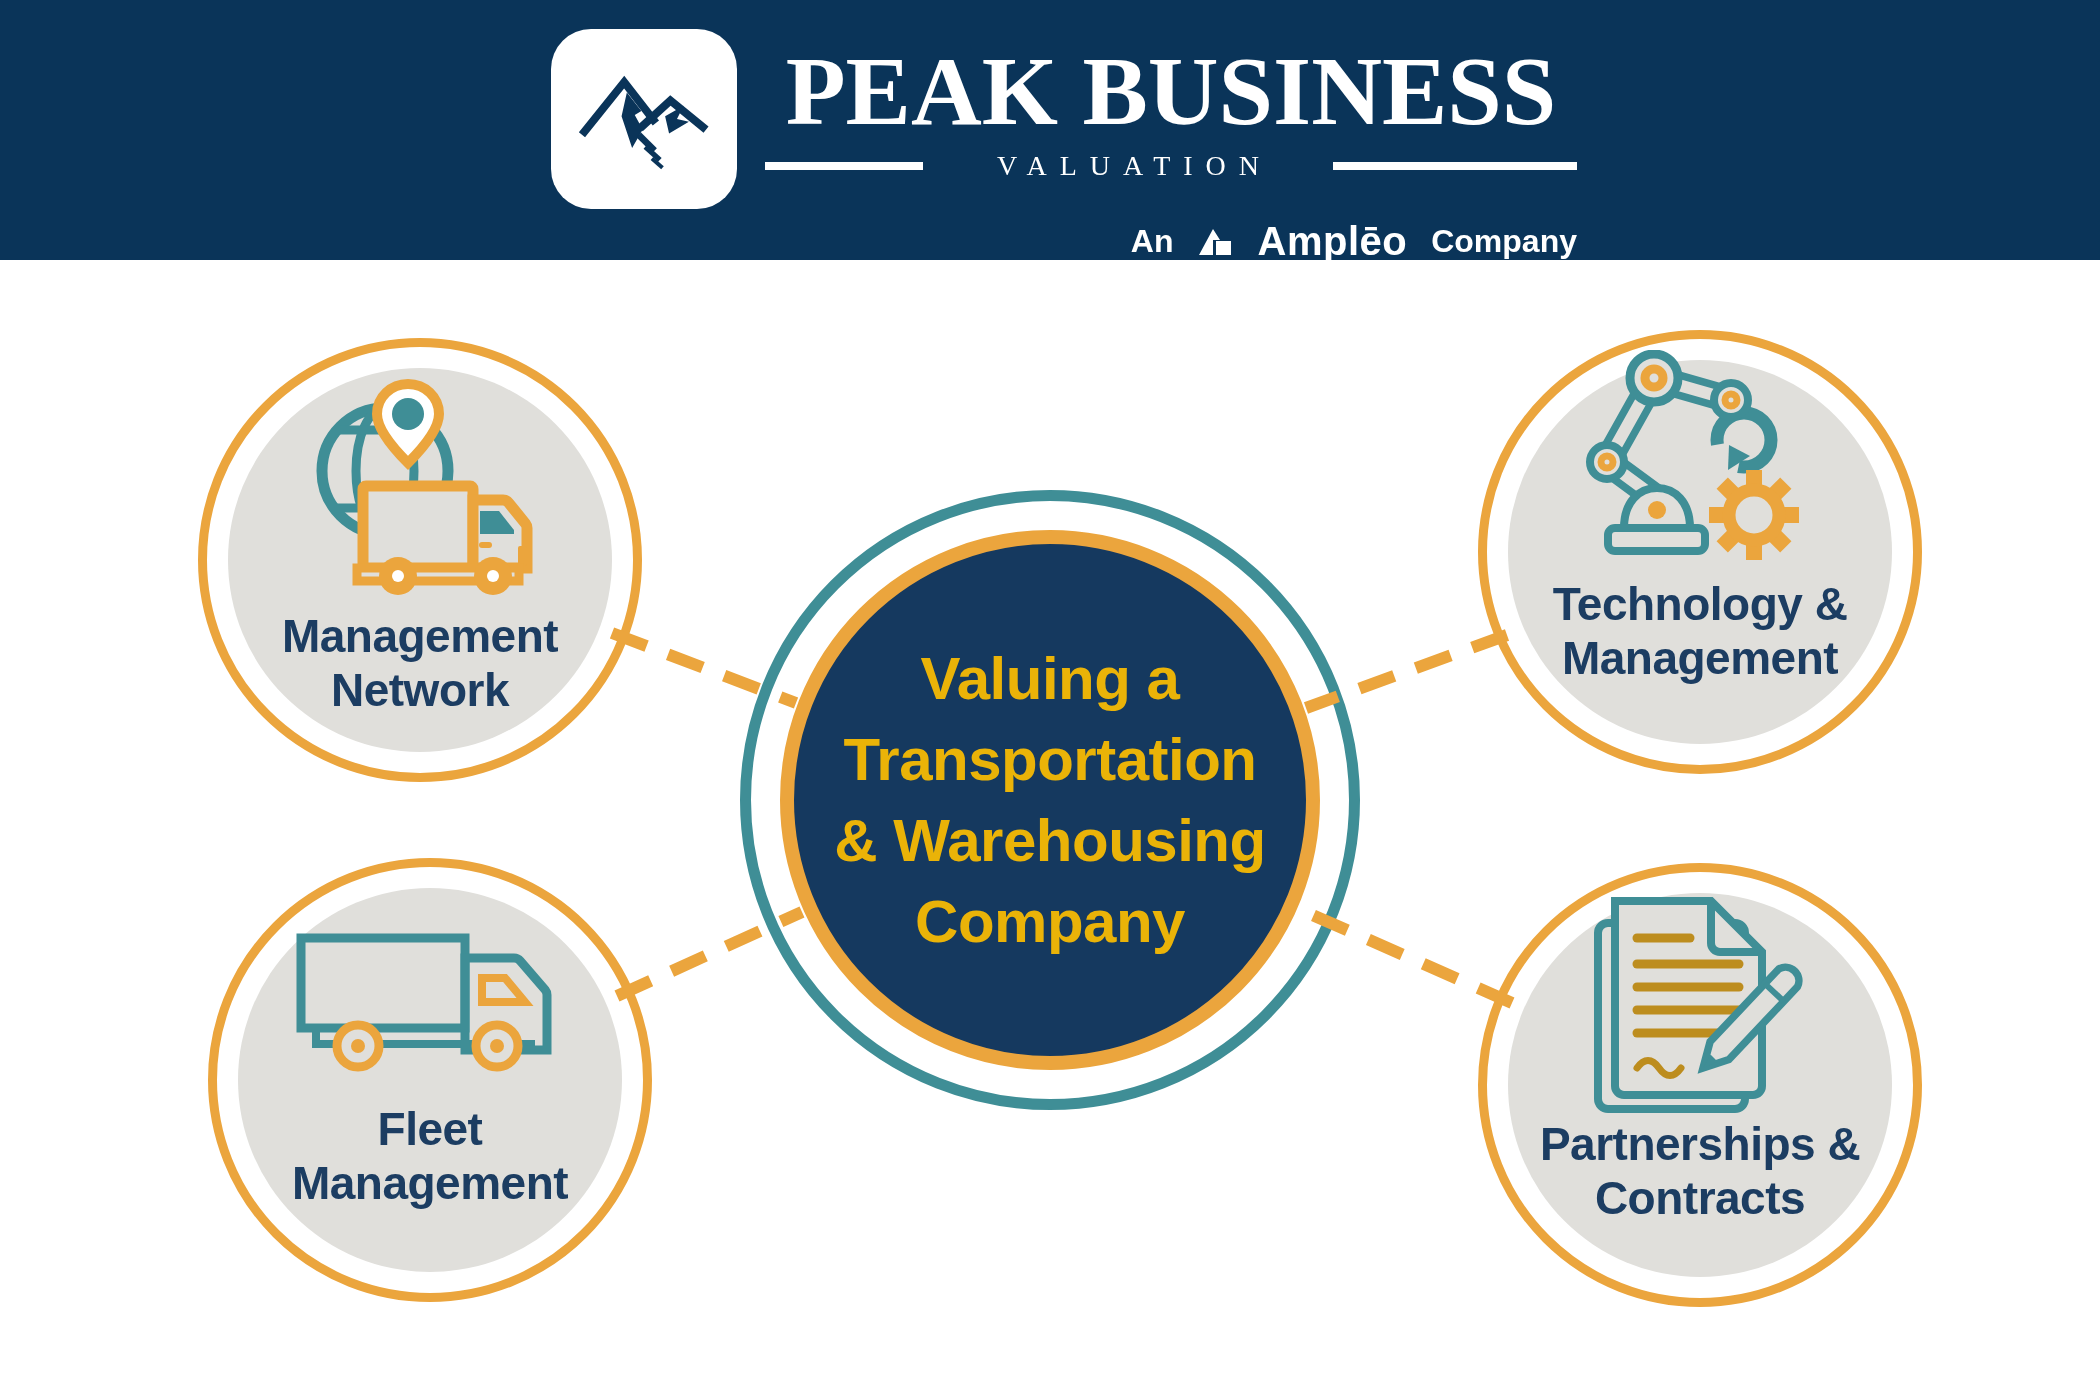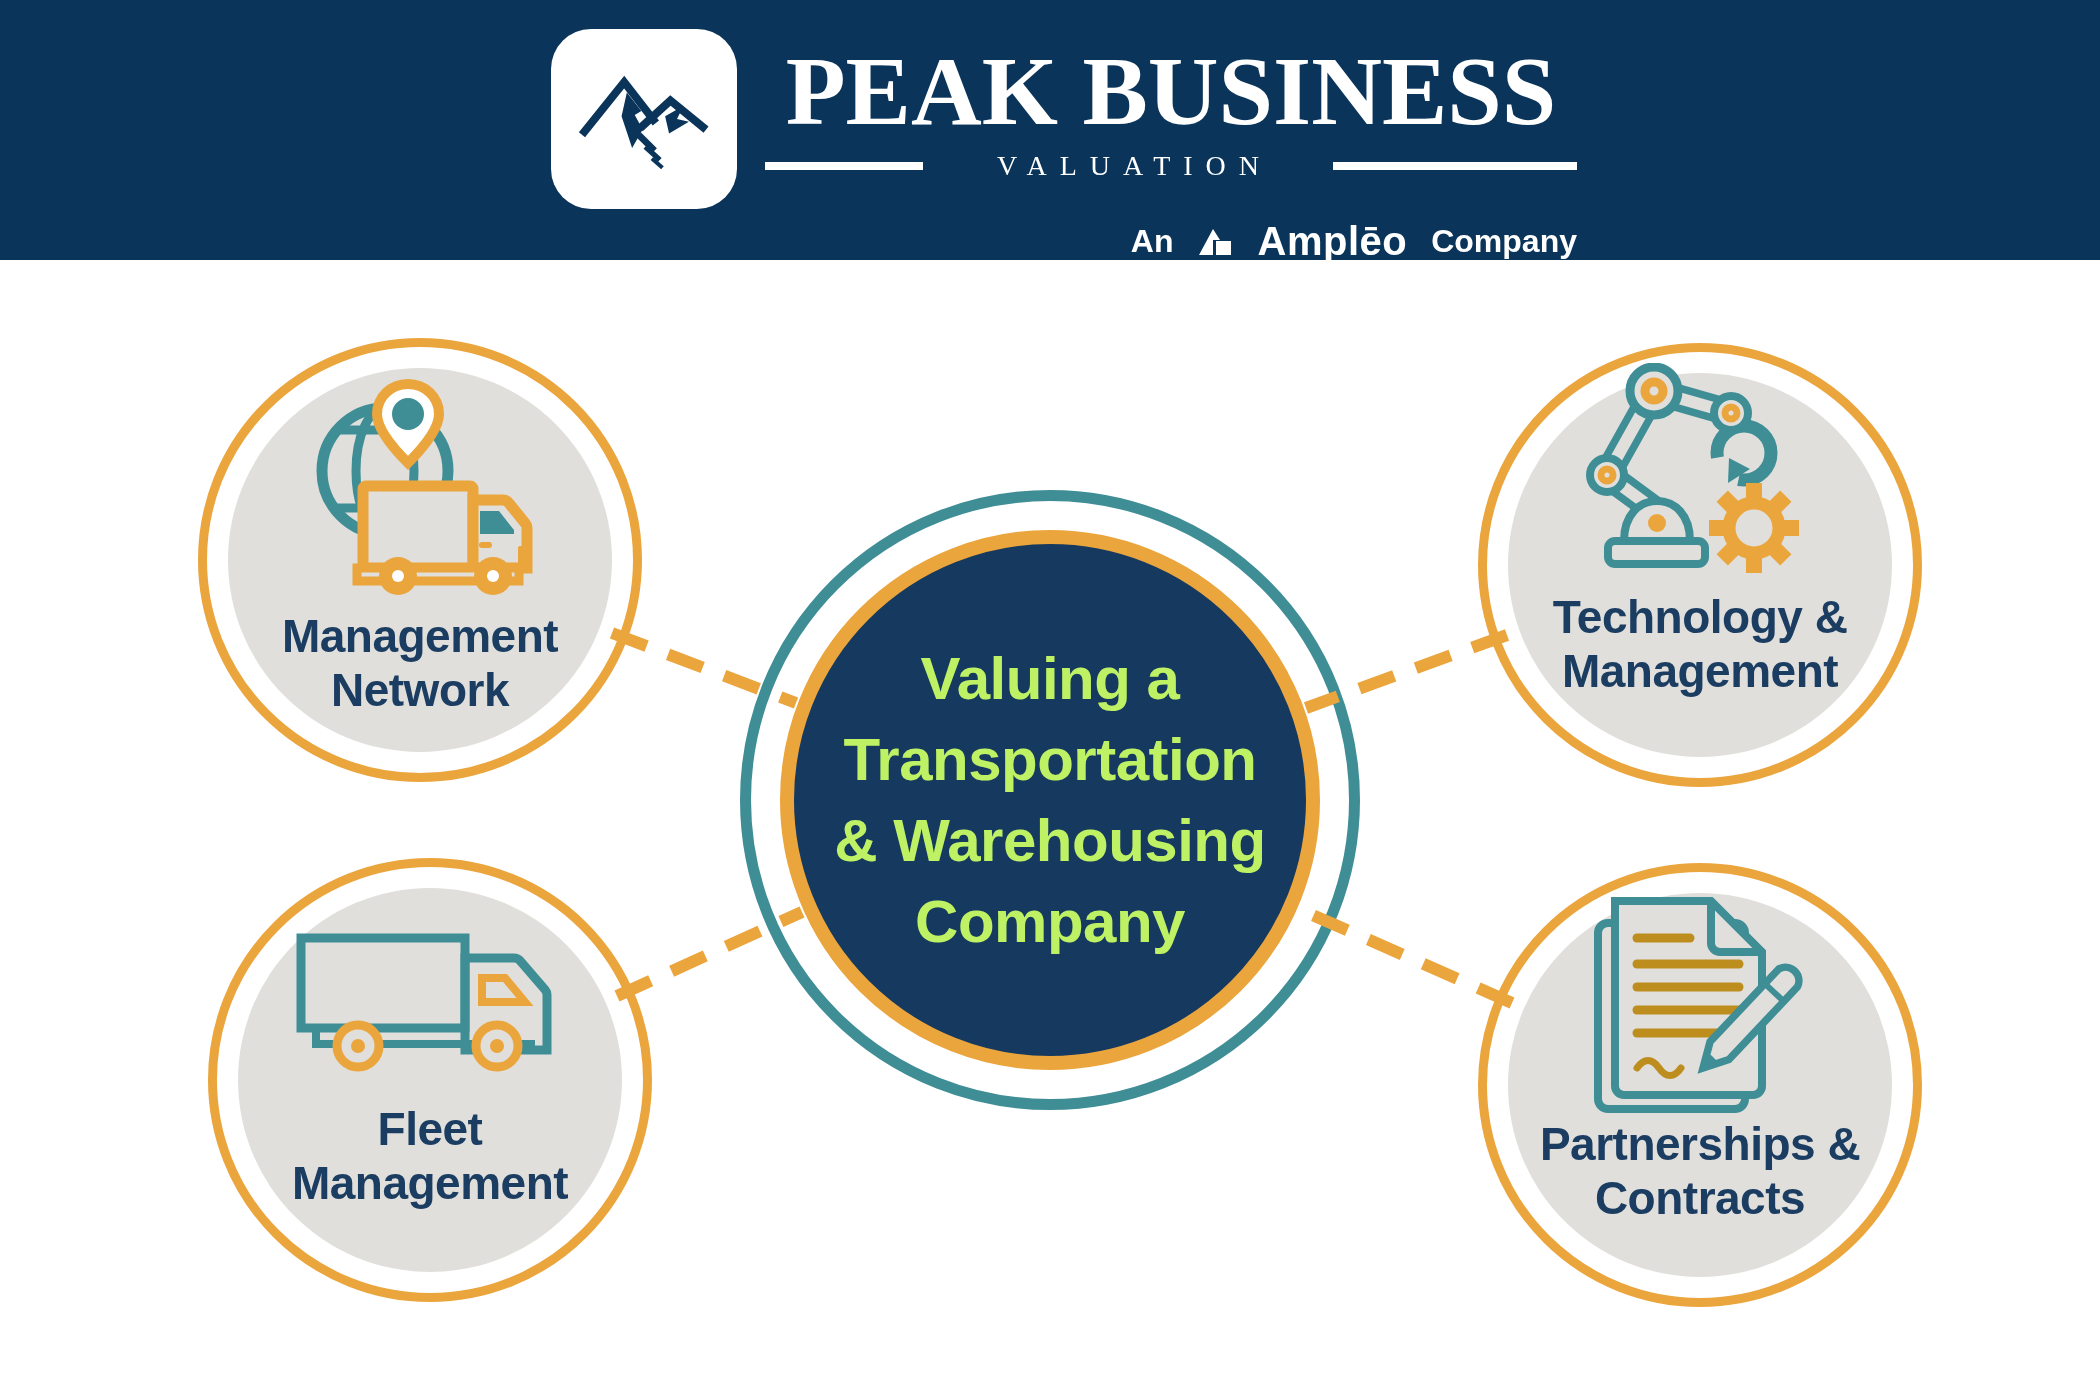--- a/index.html
+++ b/index.html
@@ -29,21 +29,21 @@
   .node-ring{position:absolute;inset:0;border:9px solid var(--orange,#EBA53D);border-radius:50%;}
   .node-disc{position:absolute;inset:30px;background:var(--disc,#E0DFDB);border-radius:50%;}
   .node-label{position:absolute;left:0;width:100%;text-align:center;font-weight:700;font-size:46px;line-height:1.17;color:var(--label-navy,#1C3D62);letter-spacing:-0.5px;}
   .node-label span{display:block;}
   .node-icon{position:absolute;}
 
   
   .center-wrap{position:absolute;left:740px;top:490px;width:620px;height:620px;}
   .center-teal-ring{position:absolute;inset:0;border:11px solid var(--teal,#3F8E96);border-radius:50%;}
   .center-disc{position:absolute;inset:40px;background:var(--navy-circle,#15395F);border:14px solid var(--orange,#EBA53D);border-radius:50%;display:flex;align-items:center;justify-content:center;}
-  .center-title{text-align:center;color:#bef264;font-weight:700;font-size:60px;line-height:1.35;letter-spacing:-0.5px;}
+  .center-title{text-align:center;color:#eab308;font-weight:700;font-size:60px;line-height:1.35;letter-spacing:-0.5px;}
   .center-title span{display:block;}
 
   
   .connectors{position:absolute;left:0;top:0;width:2100px;height:1400px;pointer-events:none;}
 
   
   .tl{stroke:var(--teal,#3F8E96);fill:none;}
   .ol{stroke:var(--orange,#EBA53D);fill:none;}
   .gl{stroke:var(--gold,#BD8D1E);fill:none;stroke-linecap:round;}
   .fd{fill:var(--disc,#E0DFDB);}
@@ -109,21 +109,21 @@
         <circle cx="85" cy="198" r="6" class="fw"></circle>
       <circle cx="180" cy="198" r="19" class="fo"></circle>
         <circle cx="180" cy="198" r="6" class="fw"></circle>
     </svg>
     <div class="node-label" style="top:272px;">
       <span>Management</span>
       <span>Network</span>
     </div>
   </div>
 
-  <div class="node" style="left:1478px;top:343px;">
+  <div class="node" style="left:1478px;top:330px;">
     <div class="node-ring"></div>
     <div class="node-disc"></div>
     <svg class="node-icon" style="left:104px;top:20px;" width="230" height="235" viewBox="0 0 230 235">
       <g stroke-linecap="round">
         <line x1="72" y1="28" x2="149" y2="50" stroke="var(--teal,#3F8E96)" stroke-width="27"></line>
         <line x1="72" y1="28" x2="25" y2="112" stroke="var(--teal,#3F8E96)" stroke-width="27"></line>
         <line x1="25" y1="112" x2="74" y2="148" stroke="var(--teal,#3F8E96)" stroke-width="27"></line>
         <line x1="72" y1="28" x2="149" y2="50" stroke="var(--disc,#E0DFDB)" stroke-width="12"></line>
         <line x1="72" y1="28" x2="25" y2="112" stroke="var(--disc,#E0DFDB)" stroke-width="12"></line>
         <line x1="25" y1="112" x2="74" y2="148" stroke="var(--disc,#E0DFDB)" stroke-width="12"></line>

